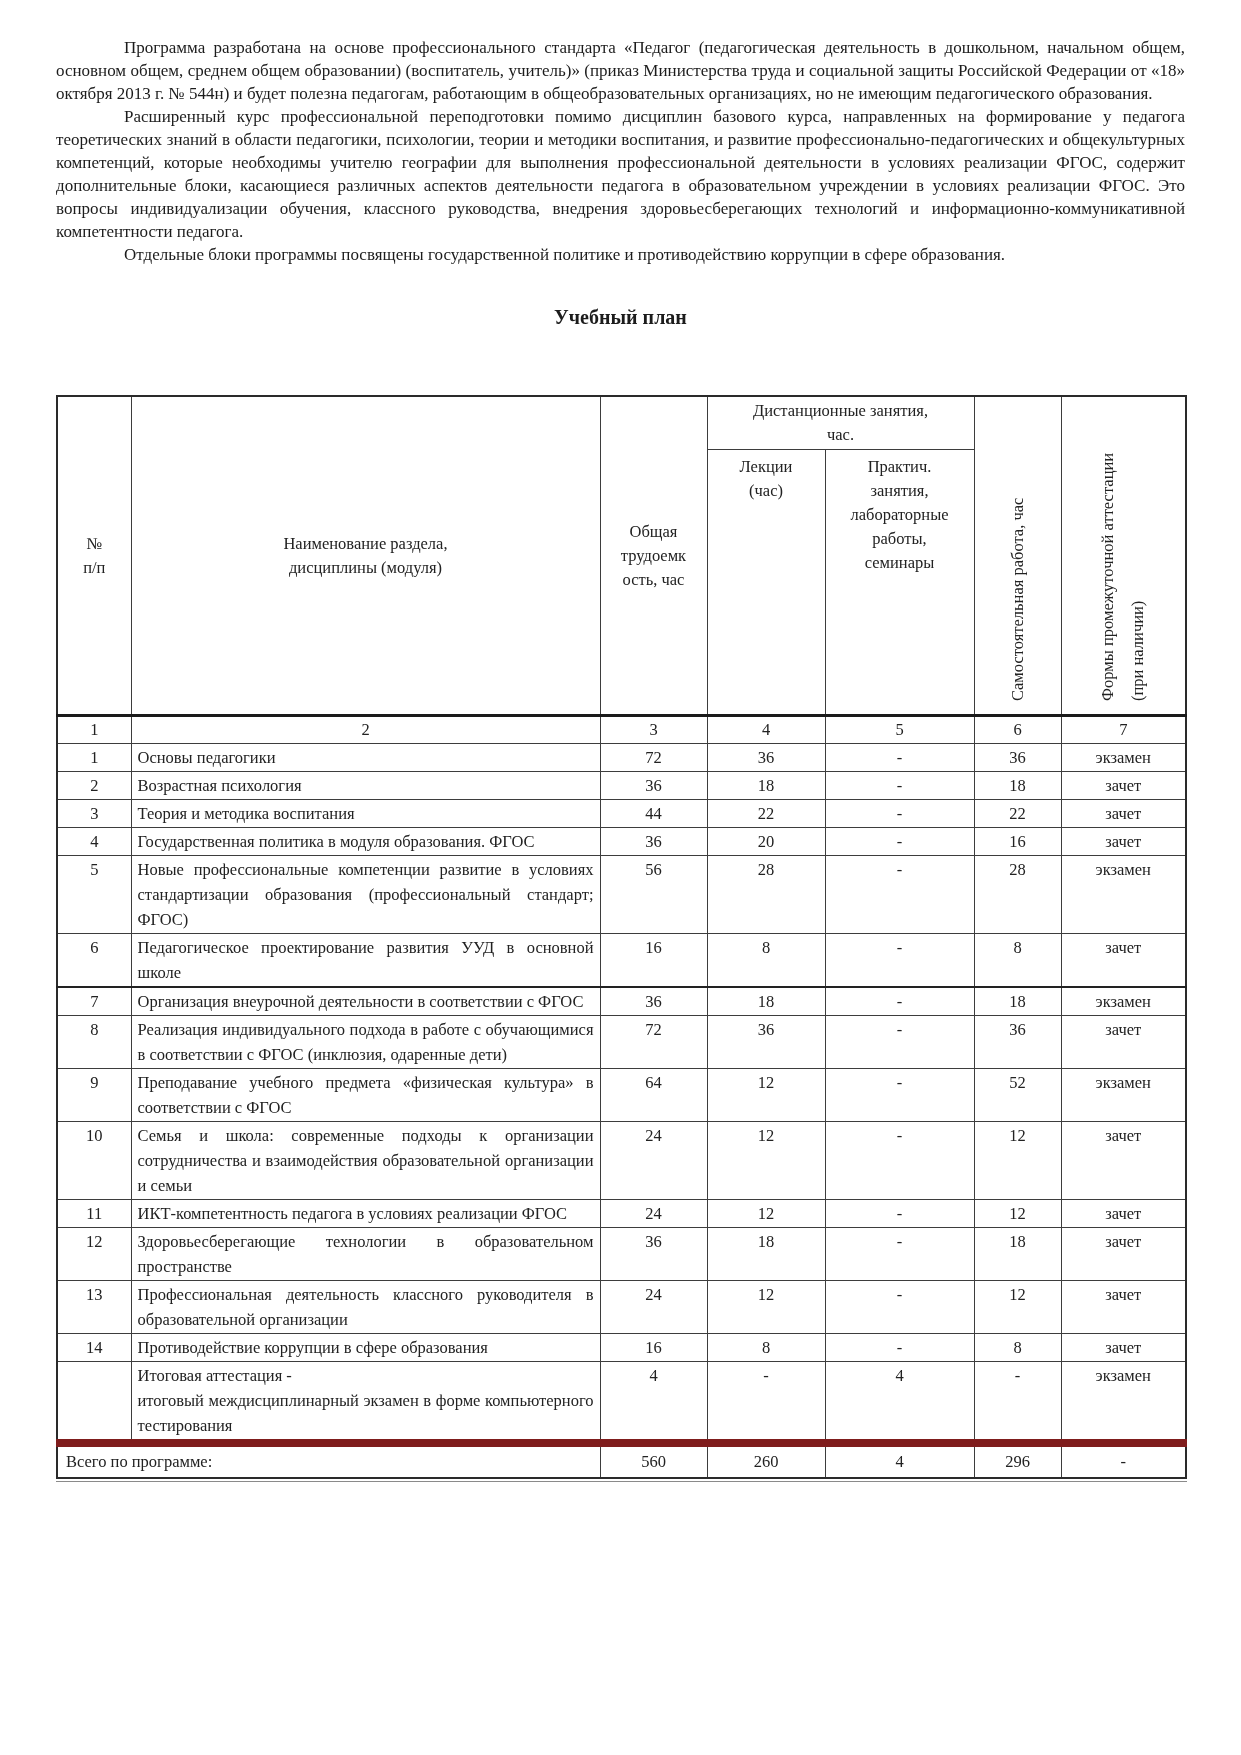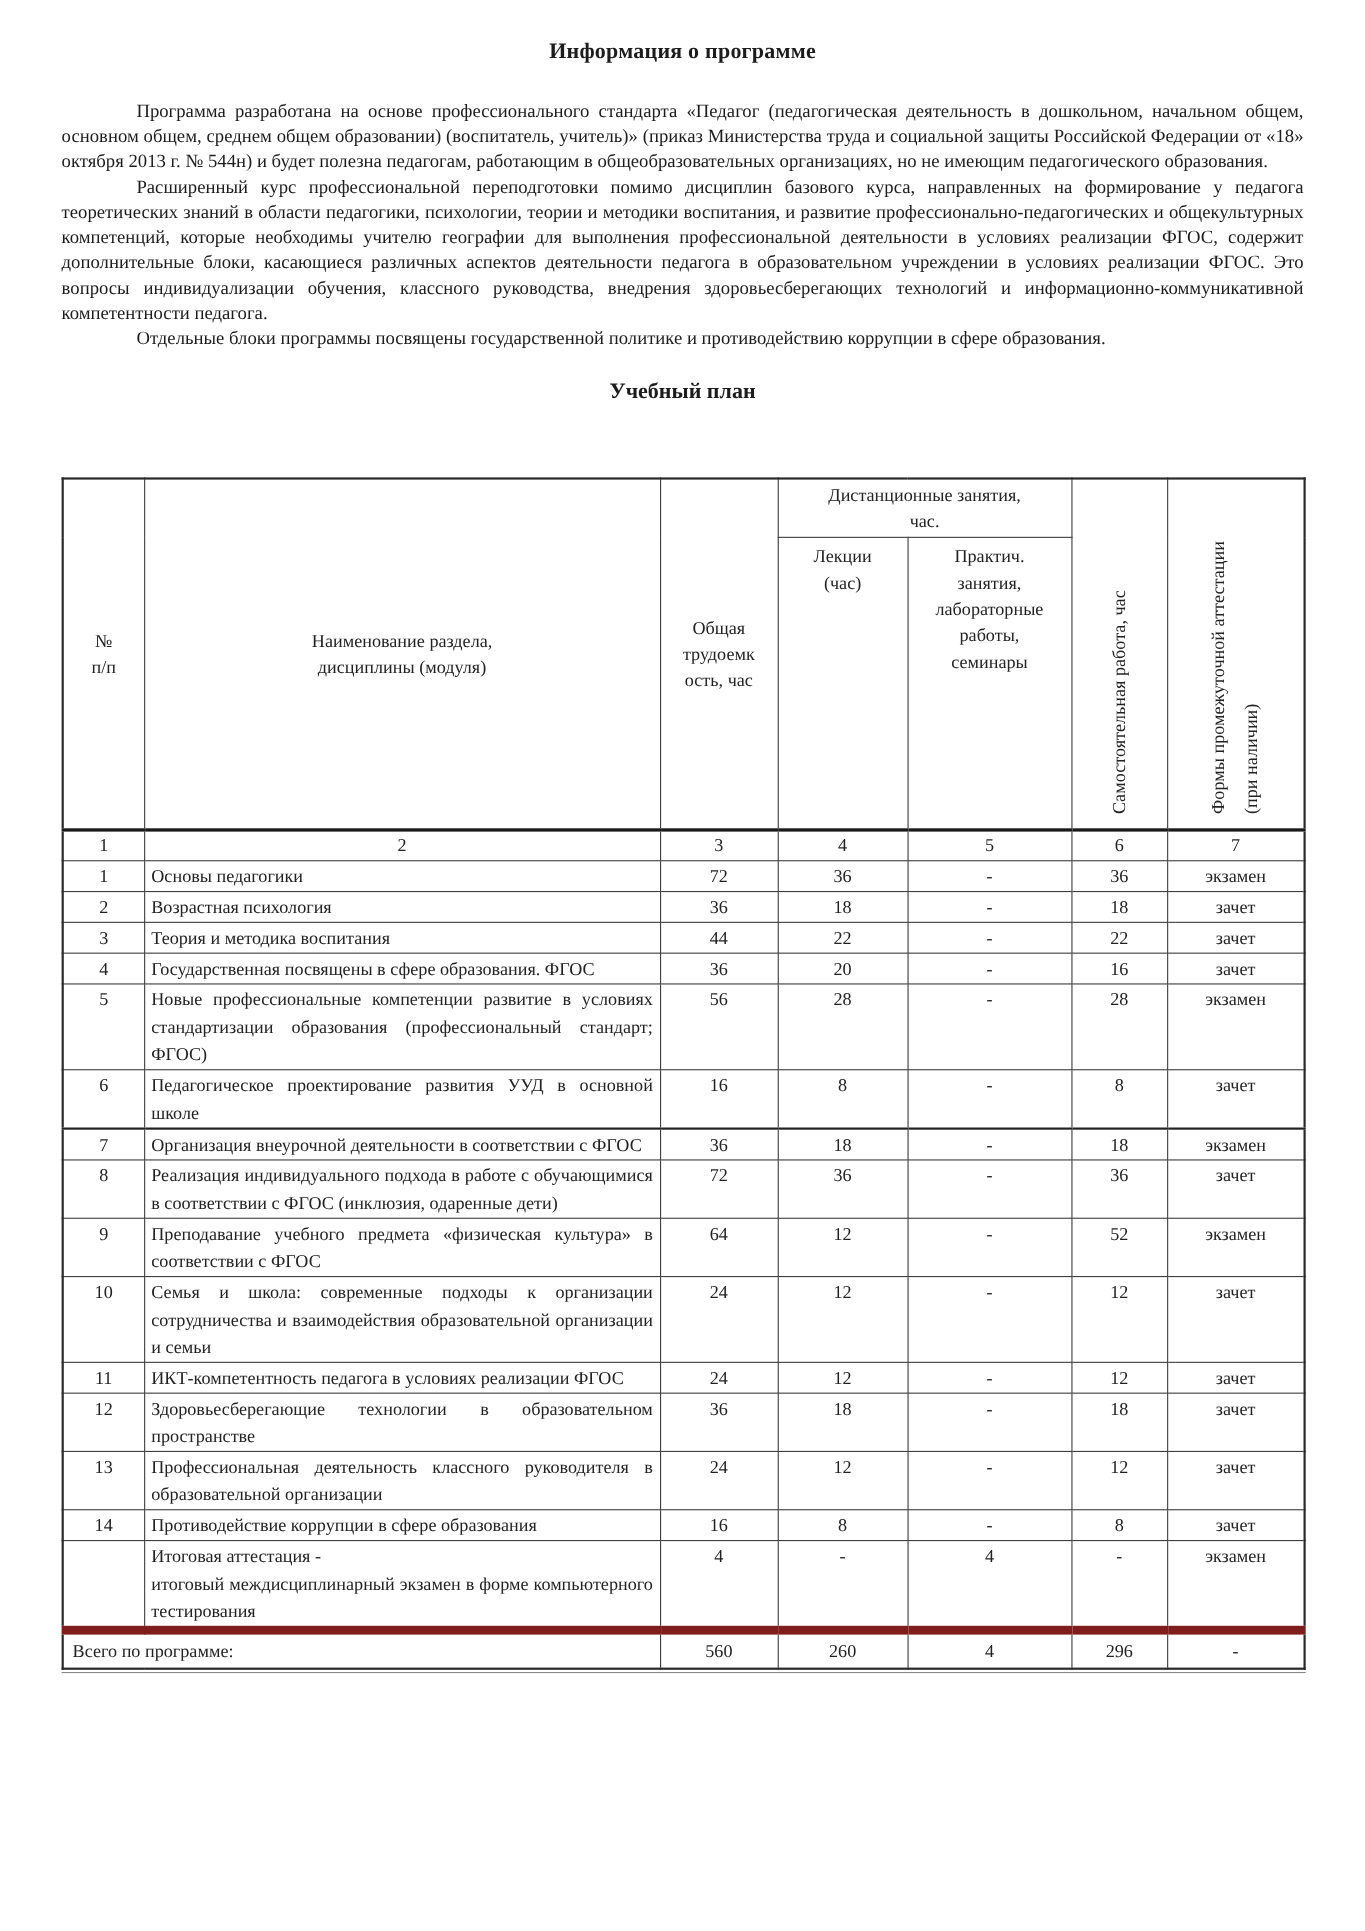--- a/index.html
+++ b/index.html
@@ -12,21 +12,21 @@
   .title{
     font-size:20px;font-weight:bold;text-align:center;
     margin:0 0 30px 0;letter-spacing:.2px;
   }
   .para{
     font-size:17px;line-height:23px;text-align:justify;
     text-indent:68px;margin:0;
   }
   .table-title{
     font-size:20px;font-weight:bold;text-align:center;
-    margin:26px 0 0 0;
+    margin:40px 0 0 0;
   }
   .tablewrap{
     margin-top:66px;display:inline-block;
     border-bottom:1px solid #8a8a8a;padding-bottom:2px;
   }
   table{
     border-collapse:collapse;table-layout:fixed;width:1129px;
     font-size:16.5px;color:#222;
   }
   col.c1{width:74px}col.c2{width:469px}col.c3{width:107px}
@@ -58,21 +58,20 @@
   tfoot td{
     border-top:8px solid #7f1d1d;height:28px;line-height:28px;
     text-align:center;
   }
   tfoot td.lbl{text-align:left;padding-left:8px;}
 </style>
 </head>
 <body>
 
 <div>
-  <h1 class="title">Информация о программе</h1>
 
   <p class="para">Программа разработана на основе профессионального стандарта «Педагог (педагогическая деятельность в дошкольном, начальном общем, основном общем, среднем общем образовании) (воспитатель, учитель)» (приказ Министерства труда и социальной защиты Российской Федерации от «18» октября 2013 г. № 544н) и будет полезна педагогам, работающим в общеобразовательных организациях, но не имеющим педагогического образования.</p>
   <p class="para">Расширенный курс профессиональной переподготовки помимо дисциплин базового курса, направленных на формирование у педагога теоретических знаний в области педагогики, психологии, теории и методики воспитания, и развитие профессионально-педагогических и общекультурных компетенций, которые необходимы учителю географии для выполнения профессиональной деятельности в условиях реализации ФГОС, содержит дополнительные блоки, касающиеся различных аспектов деятельности педагога в образовательном учреждении в условиях реализации ФГОС. Это вопросы индивидуализации обучения, классного руководства, внедрения здоровьесберегающих технологий и информационно-коммуникативной компетентности педагога.</p>
   <p class="para">Отдельные блоки программы посвящены государственной политике и противодействию коррупции в сфере образования.</p>
 
   <h2 class="table-title">Учебный план</h2>
 
   <div class="tablewrap">
     <table>
       <colgroup>
@@ -141,21 +140,21 @@
             <td class="c-num">3</td>
             <td class="c-name">Теория и методика воспитания</td>
             <td class="c-total">44</td>
             <td class="c-lectures">22</td>
             <td class="c-practice">-</td>
             <td class="c-self">22</td>
             <td class="c-form">зачет</td>
           </tr>
           <tr>
             <td class="c-num">4</td>
-            <td class="c-name">Государственная посвящены в сфере образования. ФГОС</td>
+            <td class="c-name">Государственная политика в модуля образования. ФГОС</td>
             <td class="c-total">36</td>
             <td class="c-lectures">20</td>
             <td class="c-practice">-</td>
             <td class="c-self">16</td>
             <td class="c-form">зачет</td>
           </tr>
           <tr>
             <td class="c-num">5</td>
             <td class="c-name">Новые профессиональные компетенции развитие в условиях стандартизации образования (профессиональный стандарт; ФГОС)</td>
             <td class="c-total">56</td>

